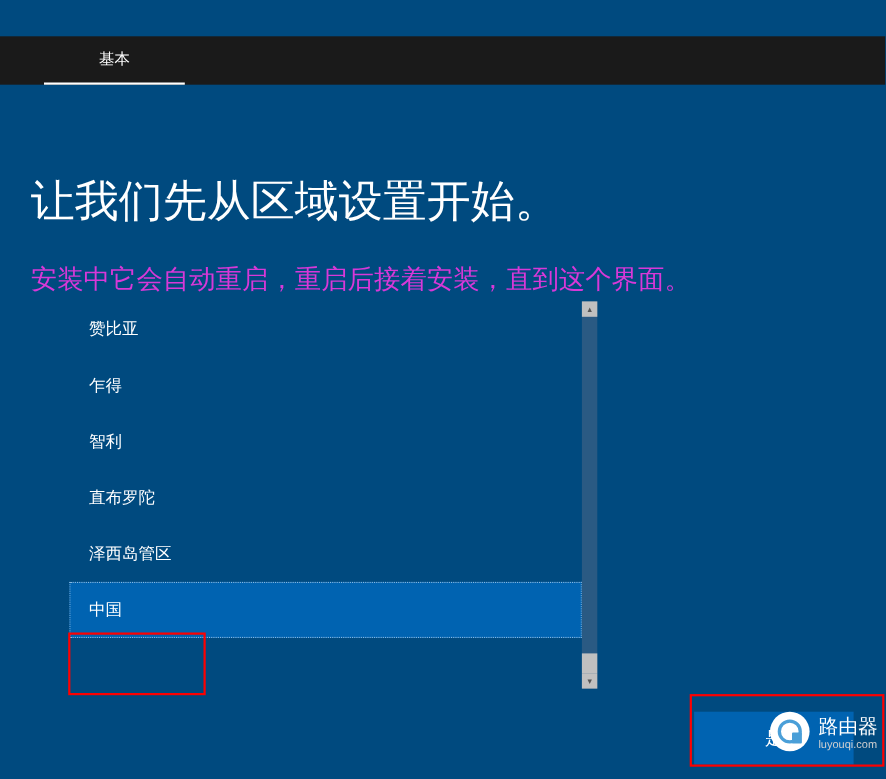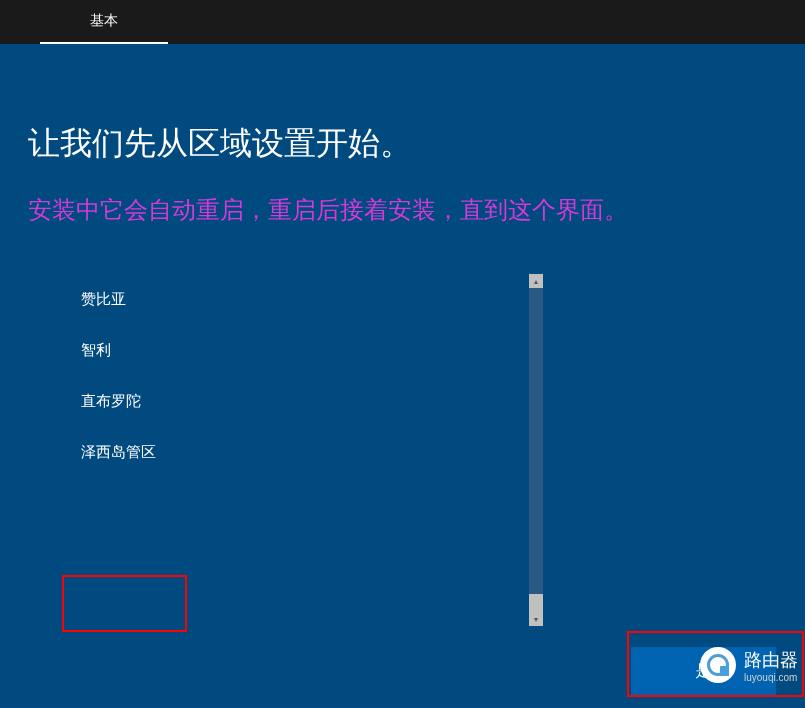--- a/index.html
+++ b/index.html
@@ -13,31 +13,32 @@
       background: #004a7f;
       font-family: "Microsoft YaHei", "Segoe UI", sans-serif;
       overflow: hidden;
       position: relative;
     }
     .top-bar {
       height: 44px;
       background: #1a1a1a;
       display: flex;
       align-items: flex-end;
+      margin-top: 33px;
     }
     .tab {
       color: #ffffff;
       font-size: 14px;
       padding: 12px 50px;
       margin-left: 40px;
       border-bottom: 2px solid #ffffff;
     }
     .main-title {
       color: #ffffff;
-      font-size: 32px;
+      font-size: 40px;
       font-weight: 300;
       margin: 78px 0 0 28px;
     }
     .subtitle {
       color: #d838d8;
       font-size: 24px;
       font-weight: 400;
       margin: 28px 0 0 28px;
     }
     .list-container {
@@ -185,23 +186,25 @@
 <div class="top-bar">
   <div class="tab">基本</div>
 </div>
 
 <h1 class="main-title">让我们先从区域设置开始。</h1>
 <p class="subtitle">安装中它会自动重启，重启后接着安装，直到这个界面。</p>
 
 <div class="list-container">
   <div class="region-list">
     <div class="list-item">赞比亚</div>
+    <div class="list-item">乍得</div>
     <div class="list-item">智利</div>
     <div class="list-item">直布罗陀</div>
     <div class="list-item">泽西岛管区</div>
+    <div class="list-item selected">中国</div>
   </div>
   <div class="scrollbar">
     <div class="scroll-arrow top">▴</div>
     <div class="scroll-thumb"></div>
     <div class="scroll-arrow bottom">▾</div>
   </div>
 </div>
 
 <button class="yes-button">是</button>
 

